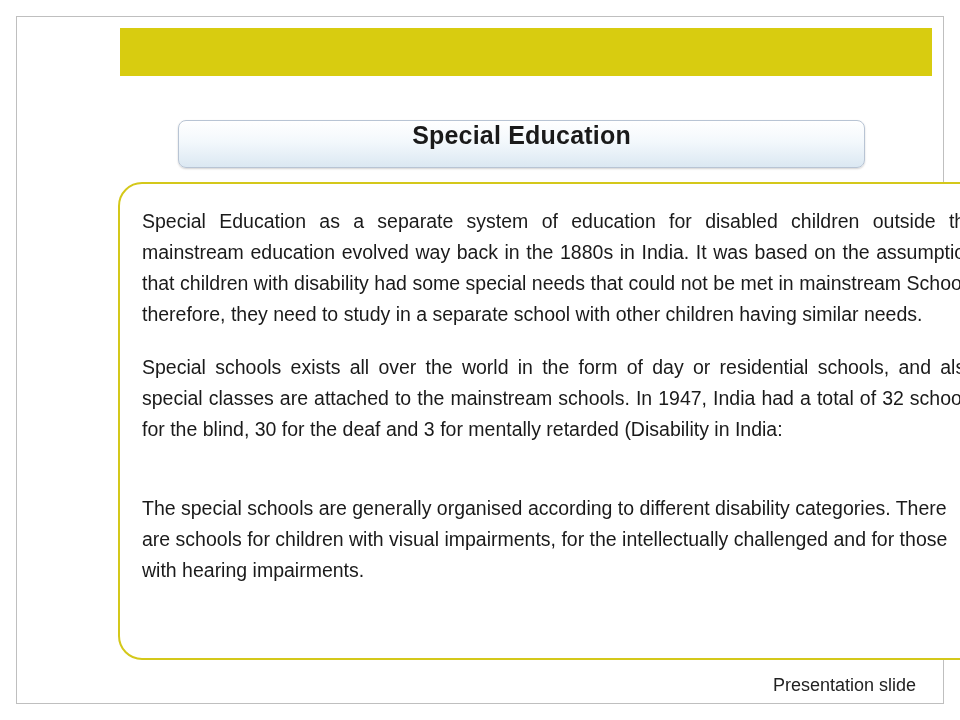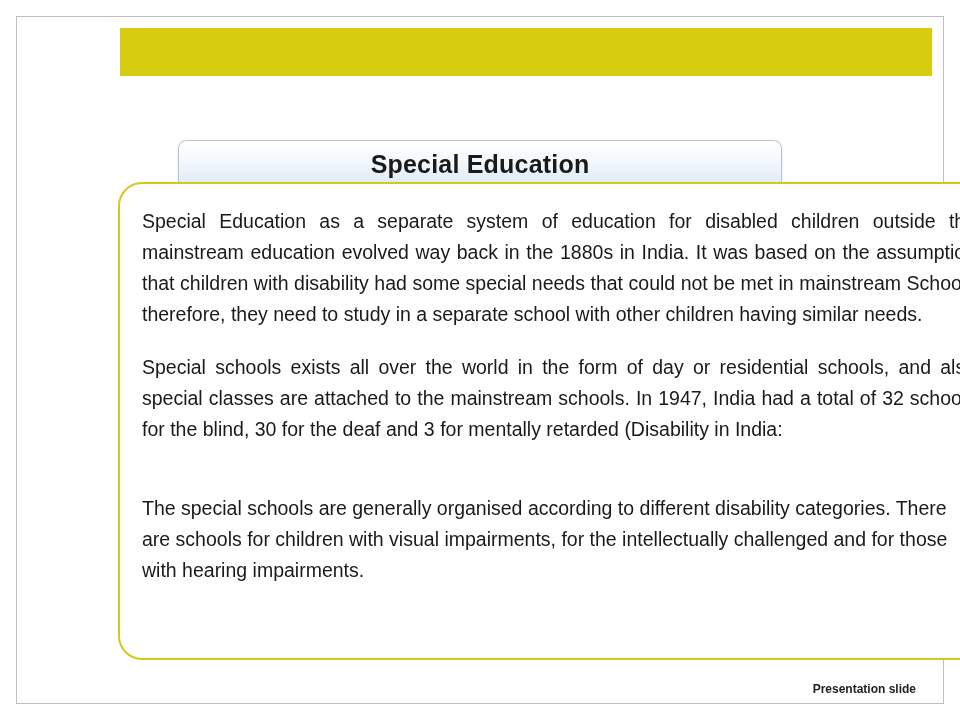--- a/index.html
+++ b/index.html
@@ -34,31 +34,29 @@
     left: 120px;
     top: 28px;
     width: 812px;
     height: 48px;
     background: #d8cc10;
   }
   .title-box {
     position: absolute;
     left: 178px;
     top: 120px;
-    width: 604px;
+    width: 687px;
     height: 48px;
     border: 1px solid #b8c4d4;
     border-radius: 8px;
     background: linear-gradient(to bottom, #ffffff 0%, #f3f8fc 45%, #dbe8f2 100%);
     box-shadow: 0 1px 2px rgba(0,0,0,0.18);
     display: flex;
-    align-items: center;
     justify-content: center;
     box-sizing: border-box;
-    margin-top: 20px;
   }
   .title-text {
     font-size: 25px;
     font-weight: bold;
     color: #1a1a1a;
     letter-spacing: 0.2px;
   }
   .content-box {
     position: absolute;
     left: 118px;
@@ -85,23 +83,22 @@
     margin-bottom: 26px;
   }
   .para.p3 {
     text-align: left;
     margin-top: 48px;
   }
   .footer-note {
     position: absolute;
     right: 44px;
     bottom: 24px;
-    font-size: 12px;
+    font-size: 18px;
     color: #222222;
-    font-weight: bold;
   }
 </style>
 </head>
 <body>
 
 <div class="slide">
 
   <div class="slide-border"></div>
 
   <div class="top-bar"></div>

